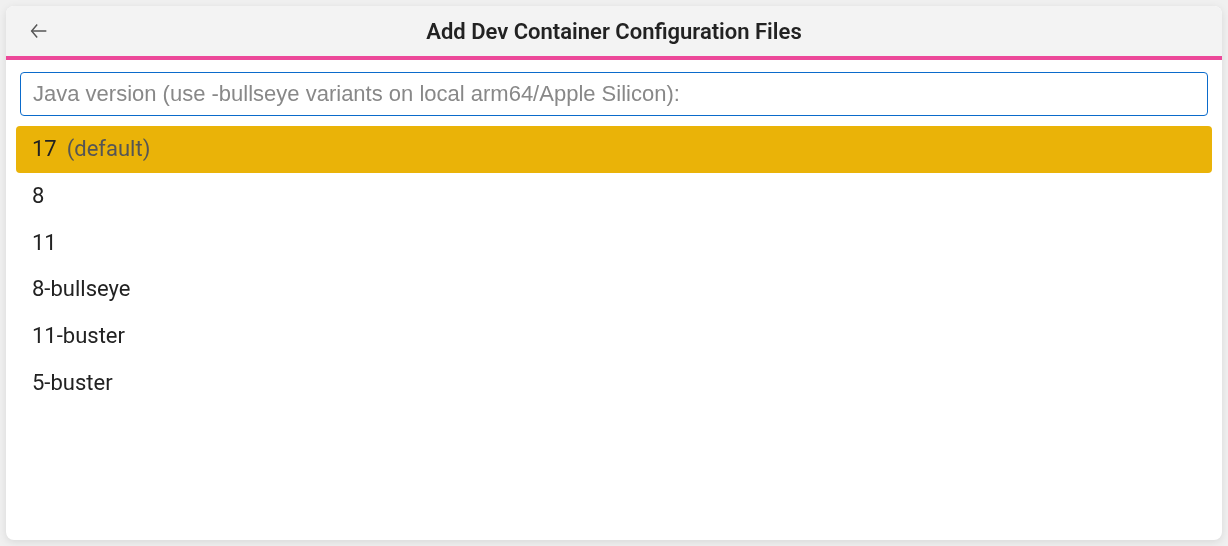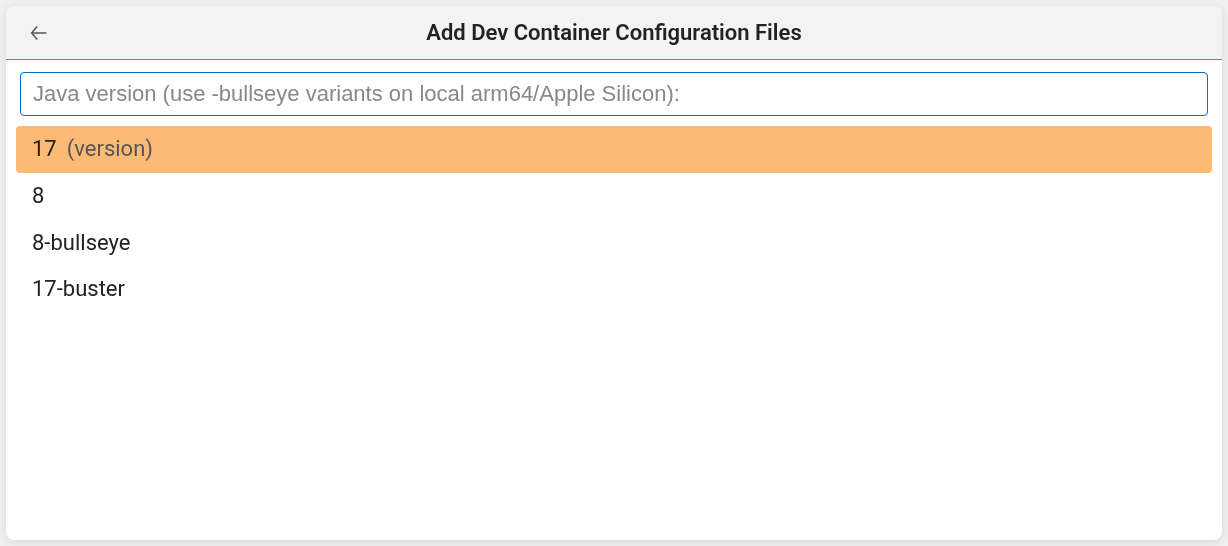--- a/index.html
+++ b/index.html
@@ -24,21 +24,21 @@
       flex-direction: column;
       overflow: hidden;
     }
     .header {
       position: relative;
       display: flex;
       align-items: center;
       justify-content: center;
       height: 54px;
       background: #f3f3f3;
-      border-bottom: 1px solid #ec4899;
+      border-bottom: 4px solid #ec4899;
     }
     .back-button {
       position: absolute;
       left: 18px;
       top: 50%;
       transform: translateY(-50%);
       width: 30px;
       height: 30px;
       display: flex;
       align-items: center;
@@ -85,21 +85,21 @@
       align-items: baseline;
       gap: 10px;
       padding: 8px 16px;
       font-size: 22px;
       color: #222;
       border-radius: 4px;
       cursor: pointer;
       line-height: 1.4;
     }
     .list-item.selected {
-      background: #fdba74;
+      background: #eab308;
     }
     .list-item .hint {
       color: #555;
       font-size: 22px;
     }
   </style>
 </head>
 <body>
 
 <div class="panel">
@@ -114,25 +114,31 @@
   </div>
 
   <div class="search-wrap">
     <input type="text" class="search-input" placeholder="Java version (use -bullseye variants on local arm64/Apple Silicon):" style="">
   </div>
 
   <div class="list">
 
   <div class="list-item selected">
         <span>17</span>
-        <span class="hint">(version)</span>
+        <span class="hint">(default)</span>
       </div>
       <div class="list-item">
         <span>8</span>
       </div>
       <div class="list-item">
+        <span>11</span>
+      </div>
+      <div class="list-item">
         <span>8-bullseye</span>
       </div>
       <div class="list-item">
-        <span>17-buster</span>
+        <span>11-buster</span>
+      </div>
+      <div class="list-item">
+        <span>5-buster</span>
       </div>
     </div>
 </div>
 
 </body></html>

